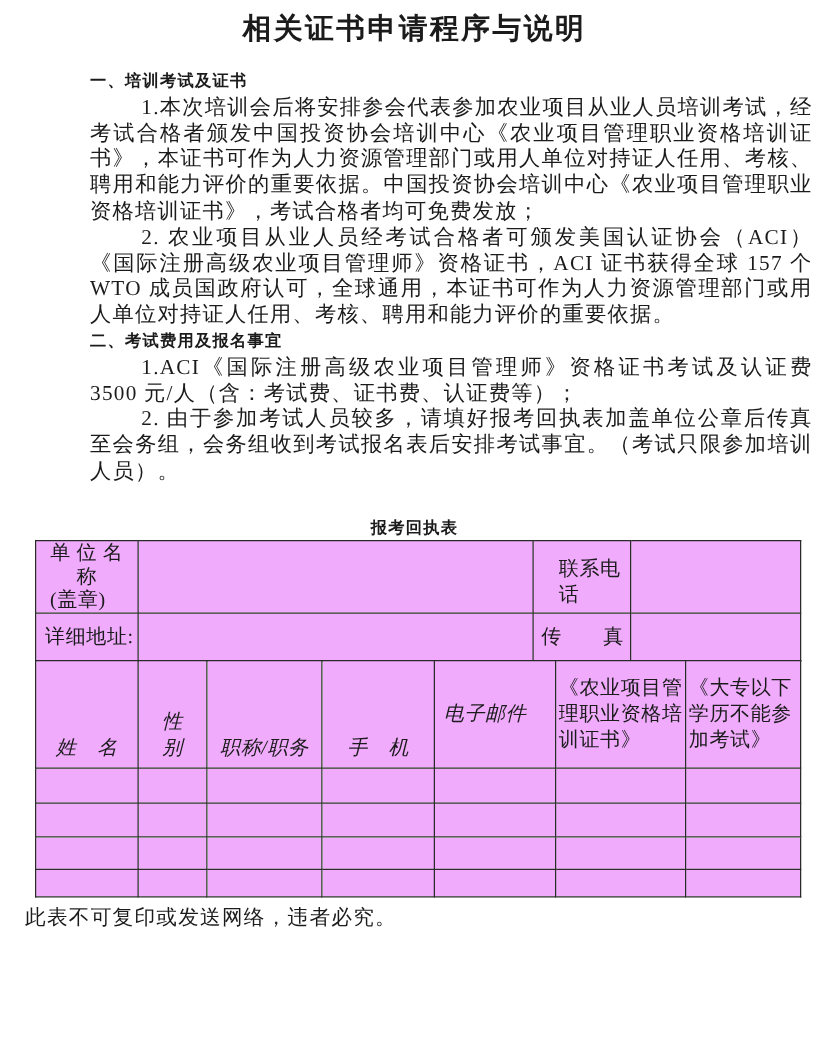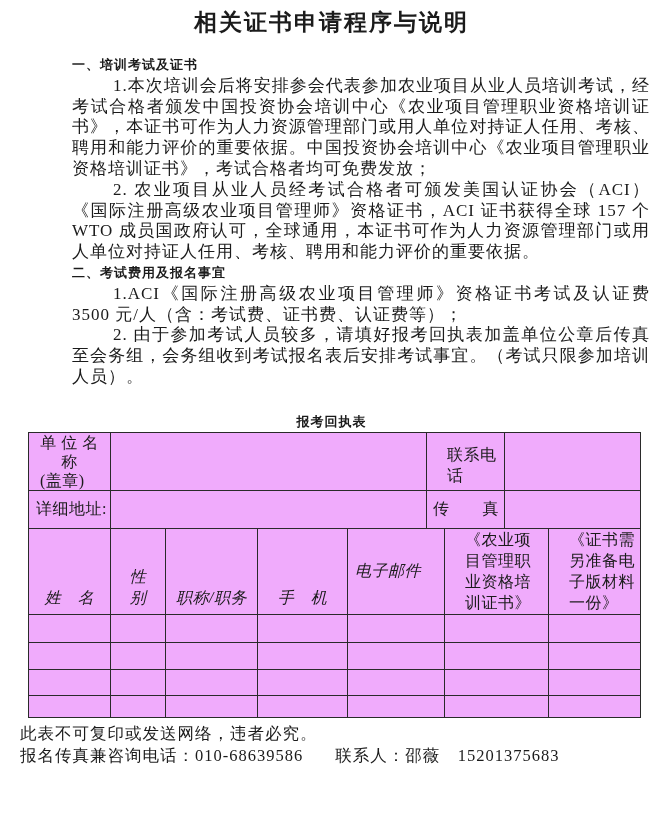--- a/index.html
+++ b/index.html
@@ -76,21 +76,21 @@
   .tr-e4 td { height: 21px; }
 
   .cell-unit { text-align: center; vertical-align: middle; line-height: 19px; }
   .cell-unit .seal-line { display: block; text-align: left; padding-left: 8px; }
   .cell-phone-label { vertical-align: bottom; padding-bottom: 3px; text-align: left; padding-left: 20px; }
   .cell-addr-label { vertical-align: middle; text-align: right; padding-left: 4px; }
   .cell-fax-label { vertical-align: middle; text-align: left; padding-left: 6px; }
 
   .th-bottom { vertical-align: bottom; text-align: center; padding-bottom: 5px; font-style: italic; }
   .th-mid { vertical-align: middle; text-align: left; padding-left: 7px; font-style: italic; }
-  .th-cert { vertical-align: middle; text-align: left; line-height: 21px; padding: 0 2px 0 20px; }
+  .th-cert { vertical-align: middle; text-align: left; line-height: 21px; padding: 0 2px 0 2px; }
 
   .footer {
     margin-left: 20px;
     margin-top: 5px;
     font-size: 16.5px;
     line-height: 22px;
     letter-spacing: 1px;
   }
   .footer div { white-space: nowrap; }
   .footer .contact-part { margin-left: 32px; }
@@ -150,21 +150,21 @@
         <col style="width:92px">
     </colgroup>
     <tbody>
         <tr class="tr-head">
       <td class="th-bottom">姓　名</td>
       <td class="th-bottom">性　别</td>
       <td class="th-bottom">职称/职务</td>
       <td class="th-bottom">手　机</td>
       <td class="th-mid">电子邮件</td>
       <td class="th-cert">《农业项目管理职业资格培训证书》</td>
-      <td class="th-cert">《证书需另准备电子版材料一份》</td>
+      <td class="th-cert">《大专以下学历不能参加考试》</td>
     </tr>
     <tr class="tr-e1">
       <td></td>
           <td></td>
           <td></td>
           <td></td>
           <td></td>
           <td></td>
           <td></td>
     </tr>
@@ -193,19 +193,16 @@
           <td></td>
           <td></td>
           <td></td>
           <td></td>
     </tr>
   </tbody>
     </table>
 
   <div class="footer">
     <div>此表不可复印或发送网络，违者必究。</div>
-    <div>
-      <span>报名传真兼咨询电话：010-68639586</span><span class="contact-part">联系人：邵薇　15201375683</span>
-    </div>
 
   </div>
 
 </div>
 
 </body></html>

